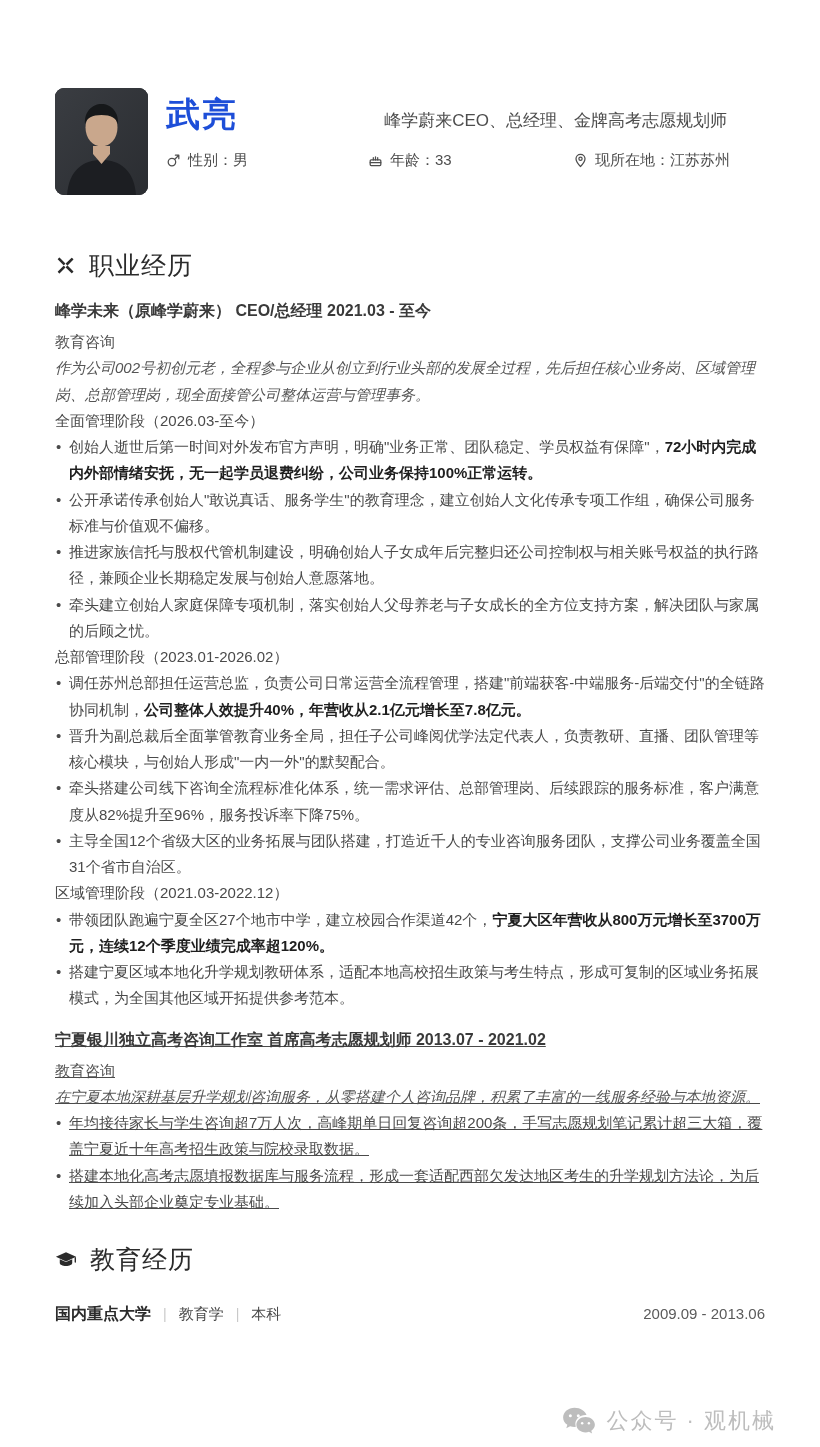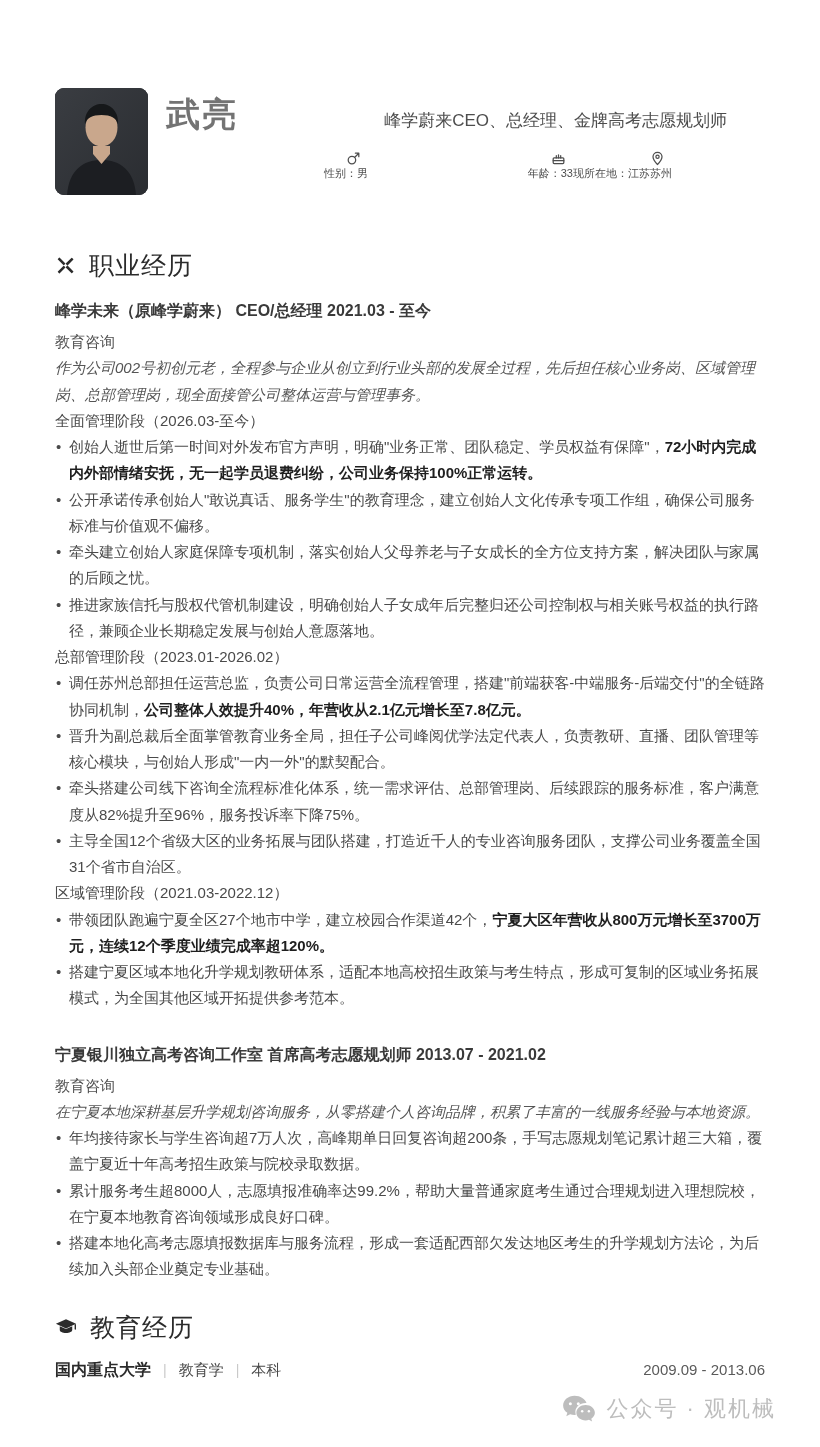--- a/index.html
+++ b/index.html
@@ -20,63 +20,63 @@
   
   .header { display: flex; }
   .photo {
     width: 93px; height: 107px; border-radius: 9px;
     overflow: hidden; flex: 0 0 auto;
     background: #2e3135;
   }
   .photo svg { display: block; }
   .header-right { flex: 1; padding: 6px 0 0 18px; }
   .name-row { display: flex; align-items: baseline; }
-  .name { font-size: 34px; font-weight: 700; color: #737373; letter-spacing: 2px; line-height: 1.2; }
+  .name { font-size: 34px; font-weight: 700; color: #1d4ed8; letter-spacing: 2px; line-height: 1.2; }
   .headline { margin-left: auto; margin-right: 38px; font-size: 17px; color: #4d4d4d; }
   .info-row { display: flex; margin-top: 16px; align-items: center; }
-  .info-item { display: flex; align-items: flex-end; font-size: 11px; color: #4d4d4d; flex-direction: column; }
+  .info-item { display: flex; align-items: center; font-size: 15px; color: #4d4d4d; }
   .info-item .ic { display: inline-flex; margin-right: 7px; }
   .info-item.w1 { width: 202px; }
   .info-item.w2 { width: 205px; }
 
   
   .section-head { display: flex; align-items: center; margin-top: 54px; }
   .section-head .sec-ic { display: inline-flex; margin-right: 13px; }
   .section-title { font-size: 25px; font-weight: 400; color: #2b2b2b; letter-spacing: 1px; }
   .section-head.edu { margin-top: 28px; }
 
   
   .job { margin-top: 17px; }
-  .job + .job { margin-top: 31px; }
+  .job + .job { margin-top: 16px; text-decoration: underline; }
   .job-title { font-size: 16px; font-weight: 700; color: #3a3a3a; line-height: 1.5; }
   .job-industry { font-size: 15px; color: #505050; line-height: 1.75; margin-top: 6px; }
   .job-summary { font-size: 15px; color: #555555; font-style: italic; line-height: 1.75; }
   .stage-label { font-size: 15px; color: #4a4a4a; line-height: 1.75; }
   .bullets { list-style: none; }
   .bullet {
     position: relative; padding-left: 14px;
     font-size: 15px; line-height: 1.75; color: #4a4a4a;
   }
   .bullet::before {
     content: "\2022";
     position: absolute; left: 1px; top: 0;
     color: #4a4a4a;
   }
   .bullet strong { color: #1f1f1f; font-weight: 700; }
 
   
-  .edu-row { display: flex; align-items: baseline; margin-top: 16px; }
+  .edu-row { display: flex; align-items: baseline; margin-top: 28px; }
   .edu-school { font-size: 16px; font-weight: 700; color: #2b2b2b; }
   .edu-sep { color: #c9c9c9; margin: 0 12px; font-size: 14px; }
   .edu-major, .edu-degree { font-size: 15px; color: #4a4a4a; }
   .edu-date { margin-left: auto; font-size: 15px; color: #5a5a5a; }
 
   
   .watermark {
-    position: absolute; right: 44px; bottom: 23px;
+    position: absolute; right: 44px; bottom: 11px;
     display: flex; align-items: center;
     color: #bdbdbd; font-size: 22px; letter-spacing: 2px;
   }
   .watermark .wm-ic { display: inline-flex; margin-right: 9px; }
 </style>
 </head>
 <body>
 
 <div class="page">
 
@@ -149,43 +149,42 @@
 
   <div>
       <article class="job">
         <h3 class="job-title">峰学未来（原峰学蔚来） CEO/总经理 2021.03 - 至今</h3>
         <div class="job-industry">教育咨询</div>
         <div class="job-summary">作为公司002号初创元老，全程参与企业从创立到行业头部的发展全过程，先后担任核心业务岗、区域管理岗、总部管理岗，现全面接管公司整体运营与管理事务。</div>
         <div class="stage-label">全面管理阶段（2026.03-至今）</div>
         <ul class="bullets">
           <li class="bullet"><span>创始人逝世后第一时间对外发布官方声明，明确"业务正常、团队稳定、学员权益有保障"，</span><strong>72小时内完成内外部情绪安抚，无一起学员退费纠纷，公司业务保持100%正常运转。</strong></li>
           <li class="bullet"><span>公开承诺传承创始人"敢说真话、服务学生"的教育理念，建立创始人文化传承专项工作组，确保公司服务标准与价值观不偏移。</span></li>
+          <li class="bullet"><span>推进家族信托与股权代管机制建设，明确创始人子女成年后完整归还公司控制权与相关账号权益的执行路径，兼顾企业长期稳定发展与创始人意愿落地。</span></li>
           <li class="bullet"><span>牵头建立创始人家庭保障专项机制，落实创始人父母养老与子女成长的全方位支持方案，解决团队与家属的后顾之忧。</span></li>
-          <li class="bullet"><span>推进家族信托与股权代管机制建设，明确创始人子女成年后完整归还公司控制权与相关账号权益的执行路径，兼顾企业长期稳定发展与创始人意愿落地。</span></li>
         </ul>
         <div class="stage-label">总部管理阶段（2023.01-2026.02）</div>
         <ul class="bullets">
           <li class="bullet"><span>调任苏州总部担任运营总监，负责公司日常运营全流程管理，搭建"前端获客-中端服务-后端交付"的全链路协同机制，</span><strong>公司整体人效提升40%，年营收从2.1亿元增长至7.8亿元。</strong></li>
           <li class="bullet"><span>晋升为副总裁后全面掌管教育业务全局，担任子公司峰阅优学法定代表人，负责教研、直播、团队管理等核心模块，与创始人形成"一内一外"的默契配合。</span></li>
           <li class="bullet"><span>牵头搭建公司线下咨询全流程标准化体系，统一需求评估、总部管理岗、后续跟踪的服务标准，客户满意度从82%提升至96%，服务投诉率下降75%。</span></li>
           <li class="bullet"><span>主导全国12个省级大区的业务拓展与团队搭建，打造近千人的专业咨询服务团队，支撑公司业务覆盖全国31个省市自治区。</span></li>
         </ul>
         <div class="stage-label">区域管理阶段（2021.03-2022.12）</div>
         <ul class="bullets">
           <li class="bullet"><span>带领团队跑遍宁夏全区27个地市中学，建立校园合作渠道42个，</span><strong>宁夏大区年营收从800万元增长至3700万元，连续12个季度业绩完成率超120%。</strong></li>
           <li class="bullet"><span>搭建宁夏区域本地化升学规划教研体系，适配本地高校招生政策与考生特点，形成可复制的区域业务拓展模式，为全国其他区域开拓提供参考范本。</span></li>
         </ul>
       </article>
       <article class="job">
         <h3 class="job-title">宁夏银川独立高考咨询工作室 首席高考志愿规划师 2013.07 - 2021.02</h3>
         <div class="job-industry">教育咨询</div>
         <div class="job-summary">在宁夏本地深耕基层升学规划咨询服务，从零搭建个人咨询品牌，积累了丰富的一线服务经验与本地资源。</div>
         <ul class="bullets">
           <li class="bullet"><span>年均接待家长与学生咨询超7万人次，高峰期单日回复咨询超200条，手写志愿规划笔记累计超三大箱，覆盖宁夏近十年高考招生政策与院校录取数据。</span></li>
-          <li class="bullet"><span>累计服务考生超8000人，志愿填报准确率达99.2%，帮助大量普通家庭考生通过合理规划进入理想院校，在宁夏本地教育咨询领域形成良好口碑。</span></li>
           <li class="bullet"><span>搭建本地化高考志愿填报数据库与服务流程，形成一套适配西部欠发达地区考生的升学规划方法论，为后续加入头部企业奠定专业基础。</span></li>
         </ul>
       </article>
     </div>
 
   <div class="section-head edu">
     <span class="sec-ic">
       <svg width="22" height="22" viewBox="0 0 24 24" fill="#2b2b2b">
         <path d="M12 3.5 L23 8.5 L12 13.5 L1 8.5 Z"></path>
         <path d="M5.2 11.2 V15.3 C5.2 17 8.2 18.6 12 18.6 C15.8 18.6 18.8 17 18.8 15.3 V11.2 L12 14.3 Z"></path>

